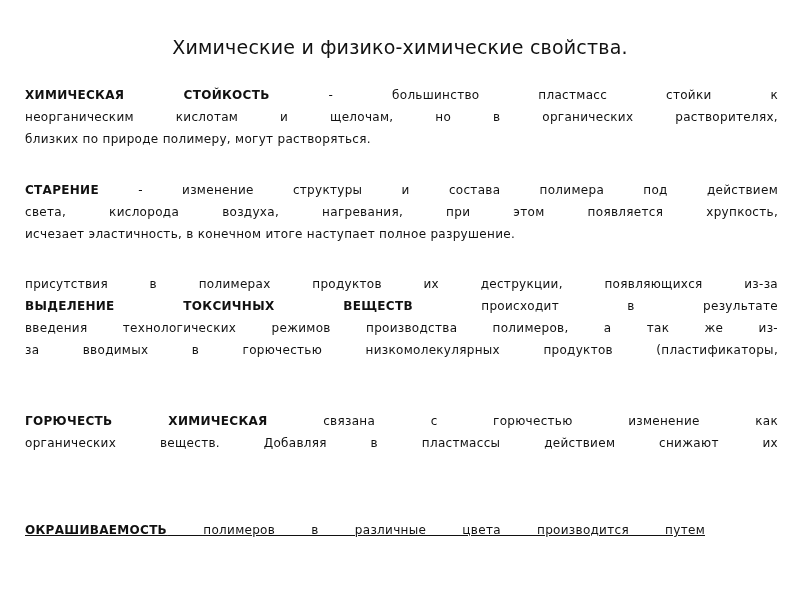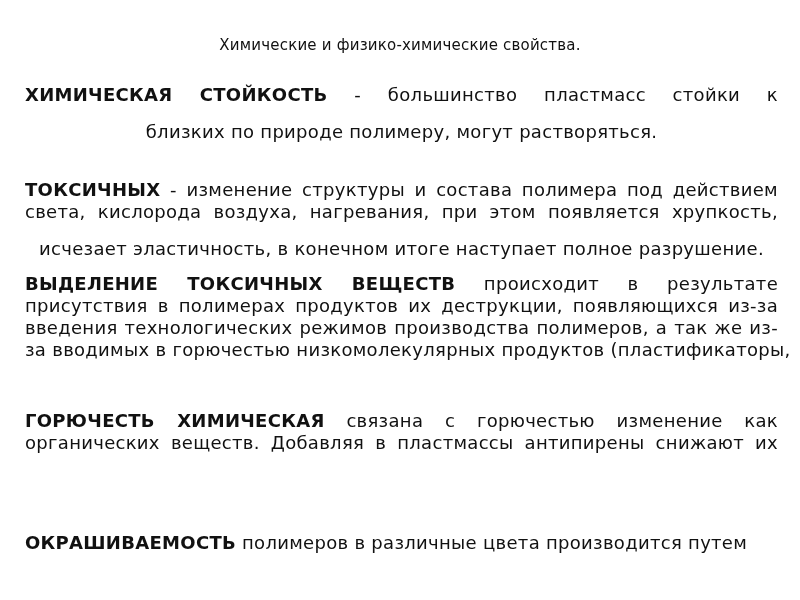--- a/index.html
+++ b/index.html
@@ -20,75 +20,75 @@
       left: 0; top: 0;
       width: 800px; height: 600px;
       background: #ffffff;
     }
     .title {
       position: absolute;
       left: 0;
       top: 36px;
       width: 800px;
       text-align: center;
-      font-size: 15px;
+      font-size: 19px;
       letter-spacing: 0.2px;
     }
     .para {
       position: absolute;
       left: 25px;
       width: 753px;
     }
     .line {
       display: block;
       height: 22px;
       line-height: 22px;
-      font-size: 18px;
+      font-size: 12px;
       white-space: nowrap;
       letter-spacing: 0.3px;
     }
     .line.just {
       text-align: justify;
       text-align-last: justify;
     }
     .line.left {
-      text-align: center;
-      margin-top: 15px;
+      text-align: left;
     }
     .term {
       font-weight: bold;
     }
   </style>
 </head>
 <body>
 
 <div class="slide">
 
   <div class="title">Химические и физико-химические свойства.</div>
 
   <div class="para" style="top:84px;">
     <div class="line just"><span class="term">ХИМИЧЕСКАЯ СТОЙКОСТЬ</span><span> - большинство пластмасс стойки к</span></div>
+    <div class="line just">неорганическим кислотам и щелочам, но в органических растворителях,</div>
     <div class="line left">близких по природе полимеру, могут растворяться.</div>
   </div>
 
   <div class="para" style="top:179px;">
-    <div class="line just"><span class="term">ТОКСИЧНЫХ</span><span> - изменение структуры и состава полимера под действием</span></div>
+    <div class="line just"><span class="term">СТАРЕНИЕ</span><span> - изменение структуры и состава полимера под действием</span></div>
     <div class="line just">света, кислорода воздуха, нагревания, при этом появляется хрупкость,</div>
     <div class="line left">исчезает эластичность, в конечном итоге наступает полное разрушение.</div>
   </div>
 
   <div class="para" style="top:273px;">
+    <div class="line just">присутствия в полимерах продуктов их деструкции, появляющихся из-за</div>
     <div class="line just"><span class="term">ВЫДЕЛЕНИЕ ТОКСИЧНЫХ ВЕЩЕСТВ</span><span> происходит в результате</span></div>
-    <div class="line just">присутствия в полимерах продуктов их деструкции, появляющихся из-за</div>
     <div class="line just">введения технологических режимов производства полимеров, а так же из-</div>
     <div class="line just">за вводимых в горючестью низкомолекулярных продуктов (пластификаторы,</div>
   </div>
 
   <div class="para" style="top:410px;">
     <div class="line just"><span class="term">ГОРЮЧЕСТЬ ХИМИЧЕСКАЯ</span><span> связана с горючестью изменение как</span></div>
-    <div class="line just">органических веществ. Добавляя в пластмассы антипирены снижают их</div>
+    <div class="line just">органических веществ. Добавляя в пластмассы действием снижают их</div>
   </div>
 
-  <div class="para" style="top:532px;">
+  <div class="para" style="top:519px;text-decoration:underline;">
     <div class="line just" style="width:680px;"><span class="term">ОКРАШИВАЕМОСТЬ</span><span> полимеров в различные цвета производится путем</span></div>
   </div>
 
 </div>
 
 </body></html>

